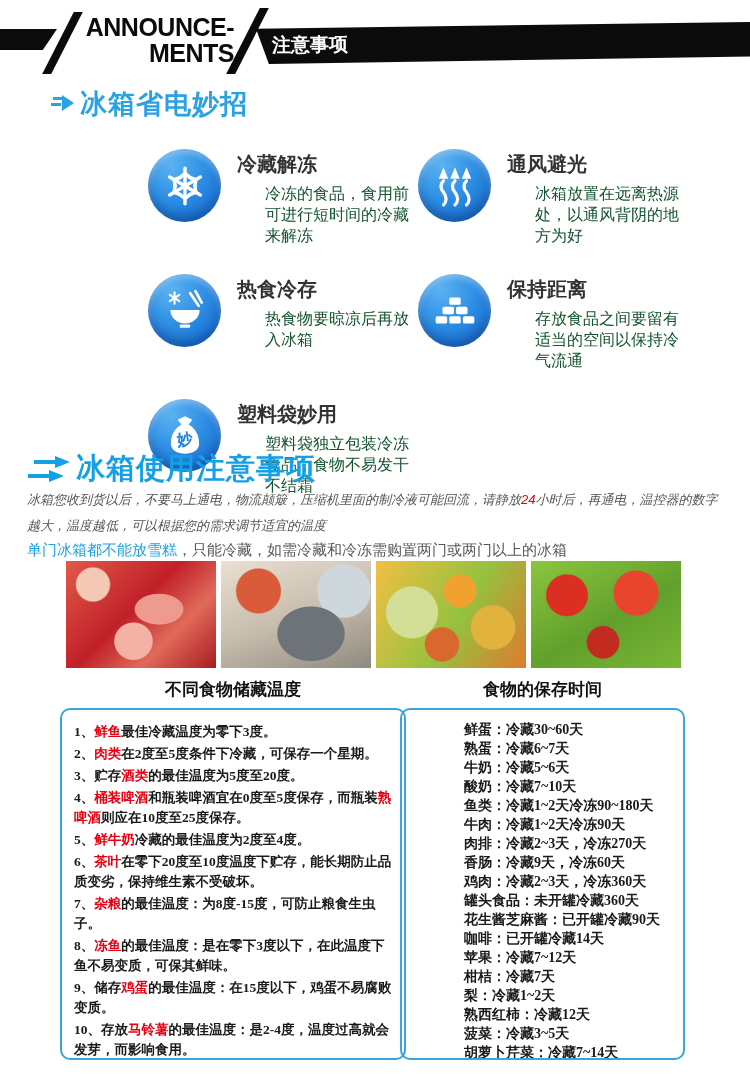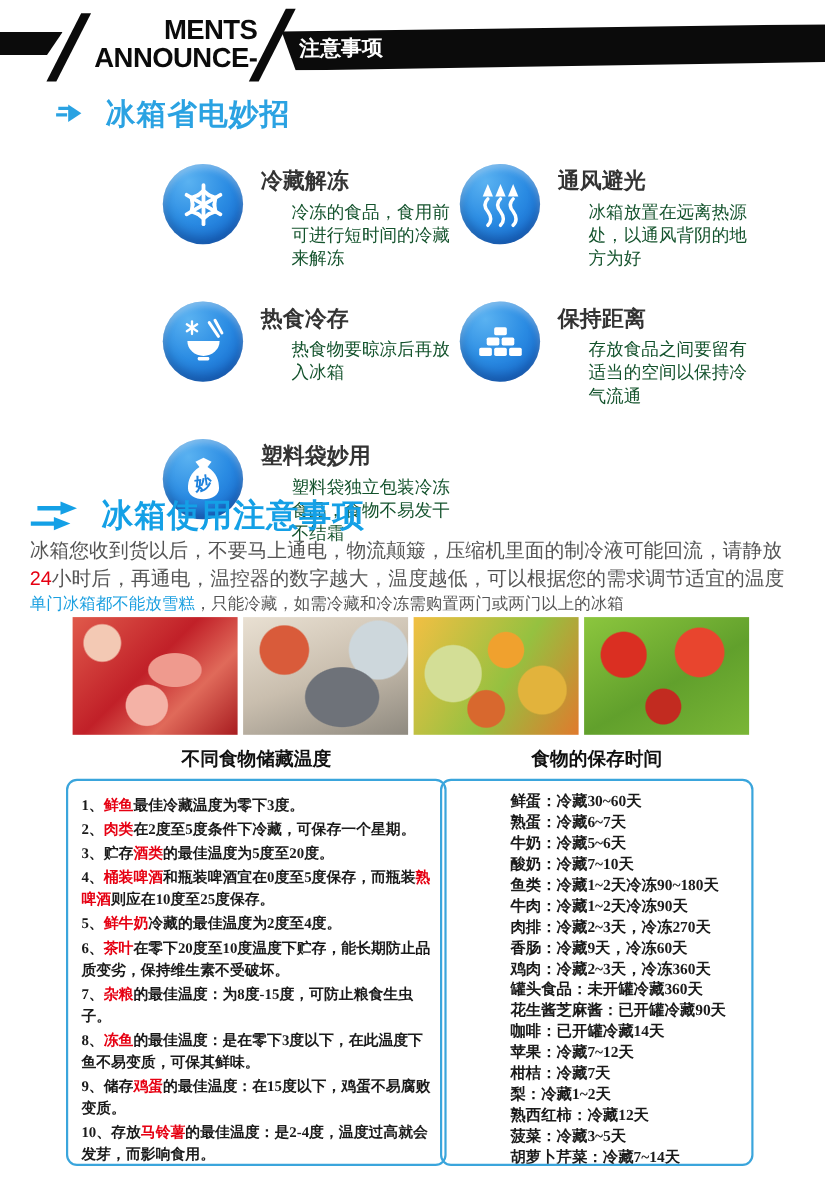--- a/index.html
+++ b/index.html
@@ -14,39 +14,39 @@
   .hslash{position:absolute;width:9px;background:#0b0b0b;transform:skewX(-27deg);}
   .s1{top:12px;left:58px;height:62px;}
   .s2{top:8px;left:243px;height:66px;}
   .brand{position:absolute;top:14px;left:64px;width:170px;text-align:right;
     font-weight:bold;font-size:25px;line-height:26px;color:#0b0b0b;letter-spacing:-.5px;}
   .hbar-main{position:absolute;top:22px;left:256px;width:494px;height:42px;background:#0b0b0b;
     clip-path:polygon(0 16%,100% 0,100% 82%,2.6% 100%);}
   .hbar-main span{display:block;color:#fff;font-weight:bold;font-size:19px;line-height:42px;
     padding-left:16px;transform:rotate(-.6deg);}
   
-  .sec-head{position:absolute;display:flex;align-items:center;gap:20px;}
+  .sec-head{position:absolute;display:flex;align-items:center;gap:4px;}
   .sec1-head{top:86px;left:50px;}
   .sec1-head h2{margin:0;font-size:27px;color:#2aa2e2;letter-spacing:1px;}
   .sec2-head{top:449px;left:26px;}
   .sec2-head h2{margin:0;font-size:29px;color:#14a0e6;letter-spacing:1px;}
   
   .tips{position:absolute;top:149px;left:148px;display:grid;
     grid-template-columns:270px 292px;row-gap:28px;}
   .tip{display:flex;gap:16px;}
   .tip-circle{flex:0 0 73px;width:73px;height:73px;border-radius:50%;position:relative;
     background:radial-gradient(circle at 32% 22%,#5ab2f1 0%,#2b8ce3 48%,#0f5fc9 100%);
     box-shadow:inset 0 -6px 10px rgba(0,0,40,.25), inset 0 4px 6px rgba(255,255,255,.35);}
   .tip-circle svg{position:absolute;left:50%;top:50%;width:46px;height:46px;transform:translate(-50%,-50%);}
   .tip-text{width:176px;}
   .tip-title{font-size:20px;font-weight:bold;color:#333;margin:2px 0 5px 0;}
   .tip-desc{font-size:16px;color:#14532d;line-height:21px;margin-left:28px;}
   
   .para{position:absolute;top:487px;left:27px;width:702px;margin:0;
-    font-size:18px;line-height:26px;color:#555;}
+    font-size:13px;line-height:26px;color:#555;font-style:italic;}
   .note{position:absolute;top:538px;left:27px;width:702px;margin:0;
     font-size:15px;line-height:24px;color:#555;}
   .red{color:#e60012;}
   .blue{color:#1a9fe0;margin-top:28px;}
   
   .photos{position:absolute;top:561px;left:66px;display:flex;gap:5px;}
   .photo{width:150px;height:107px;}
   .p-meat{background:
     radial-gradient(circle at 18% 22%,#f3c9b4 0 11%,rgba(0,0,0,0) 12%),
     radial-gradient(ellipse at 62% 45%,#ef9a8e 0 18%,rgba(0,0,0,0) 19%),
@@ -80,22 +80,22 @@
   .time-box{padding:10px 8px 0 62px;}
   .time-item{font-size:14px;line-height:19px;color:#1a1a1a;font-weight:bold;white-space:nowrap;}
 </style>
 </head>
 <body>
 
 <div class="header">
   <div class="hbar-left"></div>
   <div class="hslash s1"></div>
   <div class="brand">
+    <div>ANNOUNCE-</div>
     <div>MENTS</div>
-    <div>ANNOUNCE-</div>
   </div>
   <div class="hslash s2"></div>
   <div class="hbar-main">
     <span>注意事项</span>
   </div>
 </div>
 
 <div class="sec-head sec1-head">
   <svg width="26" height="24" viewBox="0 0 26 24">
     <g stroke="#2aa2e2" stroke-width="3" fill="none">

